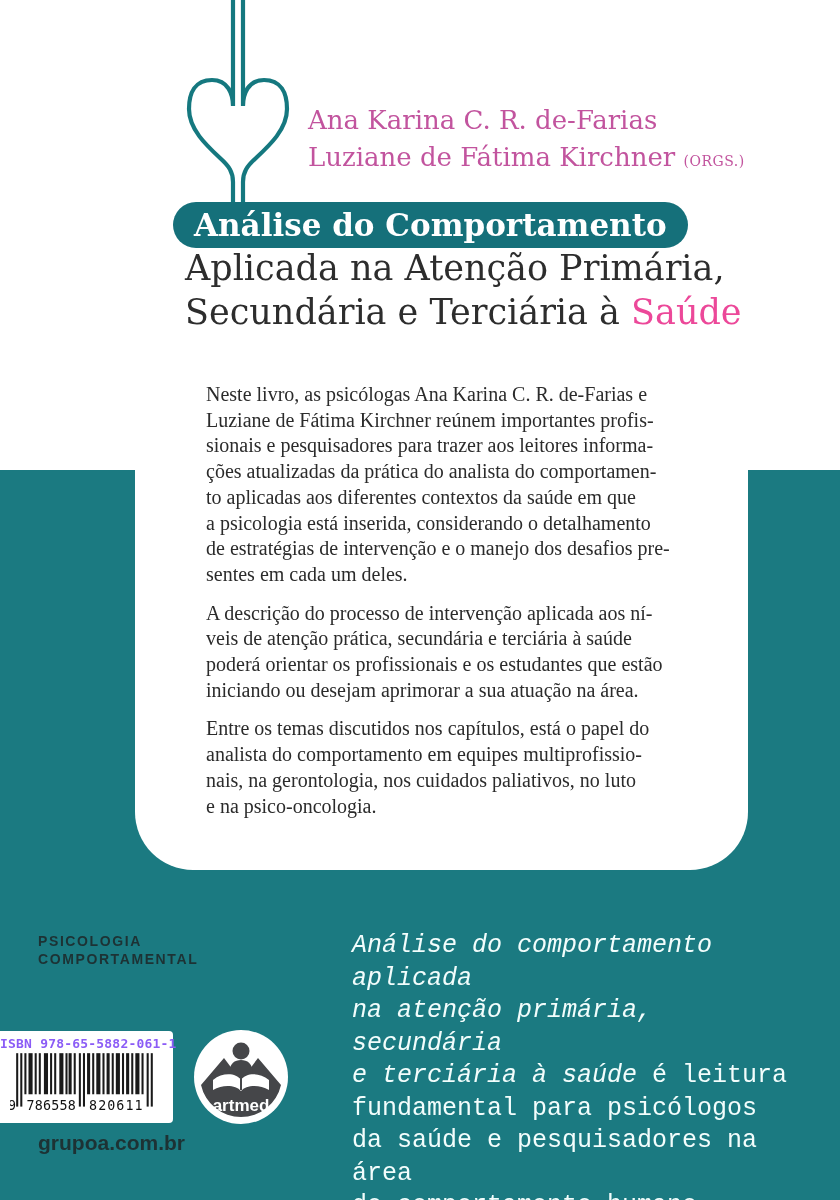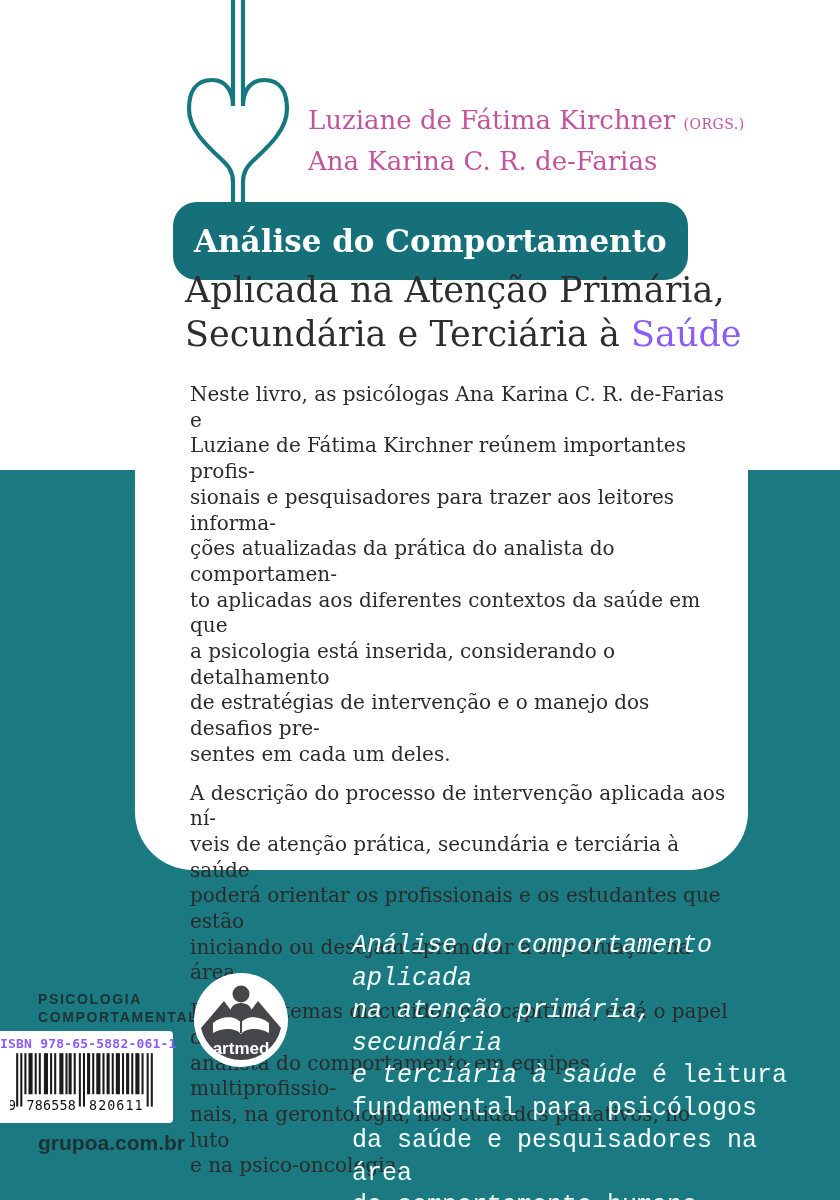--- a/index.html
+++ b/index.html
@@ -22,83 +22,83 @@
   
   .authors{
     position:absolute;left:308px;top:102px;
     color:#c2549e;font-size:26px;line-height:37px;white-space:nowrap;
   }
   .orgs{font-size:14px;letter-spacing:.5px;}
   
   .series-pill{
     position:absolute;left:173px;top:202px;height:46px;
     background:#15707a;border-radius:24px;
-    display:inline-flex;align-items:center;padding:16px 21px;
+    display:inline-flex;align-items:center;padding:0 21px;
     color:#ffffff;font-weight:bold;font-size:31px;white-space:nowrap;justify-content:center;
   }
   
   .book-title{
-    position:absolute;left:185px;top:268px;
+    position:absolute;left:185px;top:246px;
     color:#2d2d2d;font-size:35px;line-height:44px;white-space:pre-line;
   }
-  .book-title .accent{color:#8b5cf6;}
+  .book-title .accent{color:#ec4899;}
   
   .synopsis{
     position:absolute;left:190px;top:382px;width:545px;
     color:#2b2b2b;font-size:20px;line-height:25.7px;
   }
-  .synopsis p{margin:0 0 13px 0;white-space:pre-line;}
+  .synopsis p{margin:0 0 13px 16px;white-space:pre-line;font-family:Liberation Serif, serif;}
   
   .quote{
     position:absolute;left:352px;top:930px;width:440px;
     color:#f2fdfc;font-size:25px;line-height:32.5px;white-space:pre-line;font-family:Liberation Mono, monospace;
   }
   .quote .it{font-style:italic;}
   
   .category{
-    position:absolute;left:38px;top:990px;
+    position:absolute;left:38px;top:932px;
     color:#1d3234;font-family:"Liberation Sans", sans-serif;font-weight:bold;
     font-size:14px;letter-spacing:1.6px;line-height:18px;white-space:pre-line;
   }
   .barcode-box{
     position:absolute;left:0;top:1031px;width:173px;height:92px;
     background:#ffffff;border-radius:0 4px 4px 0;
   }
   .isbn-label{
     position:absolute;left:0;top:5px;width:142px;text-align:center;
     color:#8b5cf6;font-family:"DejaVu Sans Mono", monospace;font-weight:bold;
     font-size:13px;letter-spacing:.2px;white-space:nowrap;
   }
   .bars{position:absolute;left:10px;top:22px;}
   .website{
     position:absolute;left:38px;top:1131px;
     color:#1d3234;font-family:"Liberation Sans", sans-serif;font-weight:bold;
     font-size:21px;
   }
-  .artmed{position:absolute;left:193px;top:972px;}
+  .artmed{position:absolute;left:193px;top:1029px;}
 </style>
 </head>
 <body>
 
 <div class="teal-bg"></div>
 
 <div class="white-card"></div>
 
 <div class="logo-wrap">
   <svg width="130" height="212" viewBox="170 0 130 212">
     <g fill="none" stroke="#15787f" stroke-width="4.2" stroke-linecap="round">
       <path d="M233,0 L233,106 C233,94 228,80 212,80 C195,80 189,93 189,109 C189,129 206,145 220,158 C229,166 233,172 233,182 L233,212"></path>
       <path d="M243,0 L243,106 C243,94 248,80 264,80 C281,80 287,93 287,109 C287,129 270,145 256,158 C247,166 243,172 243,182 L243,212"></path>
     </g>
   </svg>
 </div>
 
 <div class="authors">
+  <div>Ana Karina C. R. de-Farias</div>
   <div><span>Luziane de Fátima Kirchner</span> <span class="orgs">(ORGS.)</span></div>
-  <div>Ana Karina C. R. de-Farias</div>
 </div>
 
 <div class="series-pill">
   <span>Análise do Comportamento</span>
 </div>
 
 <div class="book-title"><span>Aplicada na Atenção Primária,
 Secundária e Terciária à </span><span class="accent">Saúde</span></div>
 
 <div class="synopsis">

